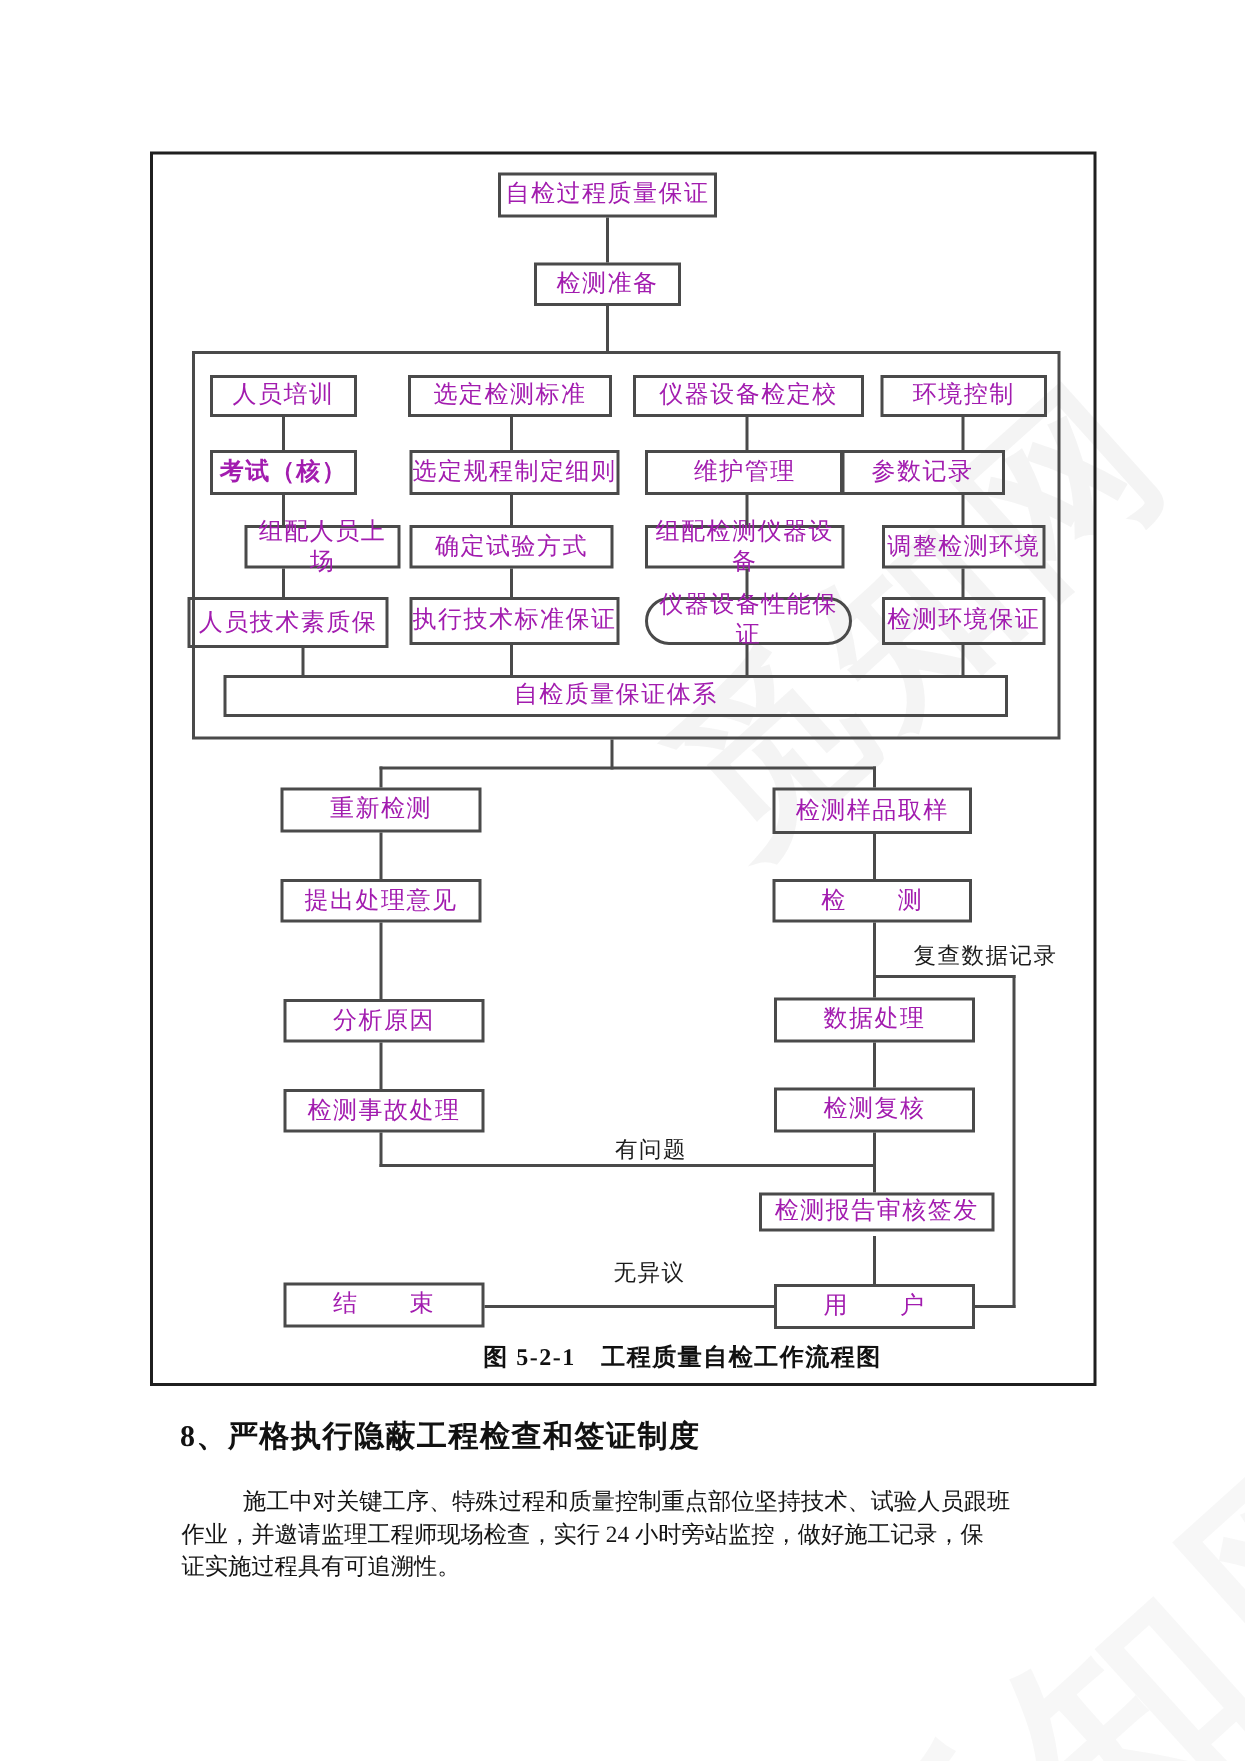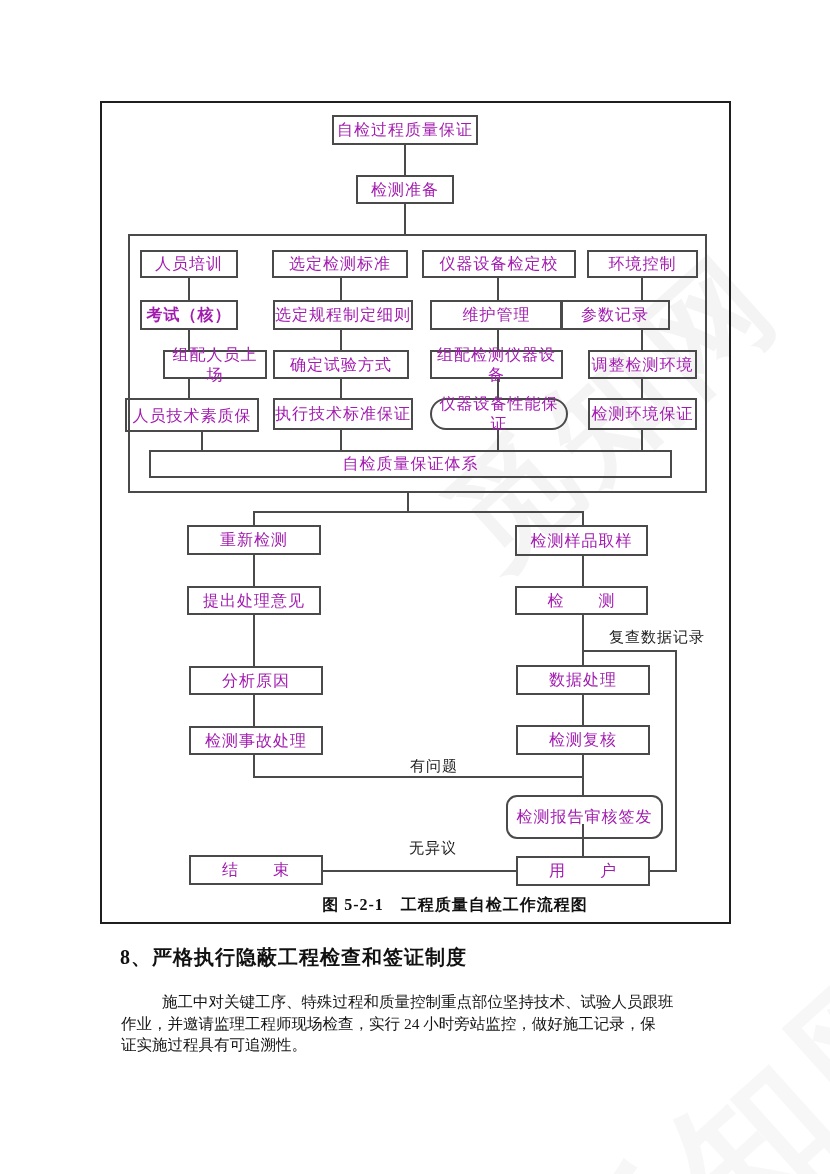--- a/index.html
+++ b/index.html
@@ -72,21 +72,21 @@
   <div class="node" style="left:187px;top:525px;width:134px;height:30px;">重新检测</div>
   <div class="node" style="left:187px;top:586px;width:134px;height:29px;">提出处理意见</div>
   <div class="node" style="left:189px;top:666px;width:134px;height:29px;">分析原因</div>
   <div class="node" style="left:189px;top:726px;width:134px;height:29px;">检测事故处理</div>
   <div class="node" style="left:189px;top:855px;width:134px;height:30px;">结　　束</div>
 
   <div class="node" style="left:515px;top:525px;width:133px;height:31px;">检测样品取样</div>
   <div class="node" style="left:515px;top:586px;width:133px;height:29px;">检　　测</div>
   <div class="node" style="left:516px;top:665px;width:134px;height:30px;">数据处理</div>
   <div class="node" style="left:516px;top:725px;width:134px;height:30px;">检测复核</div>
-  <div class="node" style="left:506px;top:795px;width:157px;height:44px;border-radius:11px;">检测报告审核签发</div>
+  <div class="node" style="left:506px;top:795px;width:157px;height:26px;">检测报告审核签发</div>
   <div class="node" style="left:516px;top:856px;width:134px;height:30px;">用　　户</div>
 
   <div class="edge-label" style="left:609px;top:628px;">复查数据记录</div>
   <div class="edge-label" style="left:410px;top:757px;">有问题</div>
   <div class="edge-label" style="left:409px;top:839px;">无异议</div>
 
   <div class="vl" style="left:404px;top:145px;height:30px;"></div>
   <div class="vl" style="left:404px;top:204px;height:30px;"></div>
 
   <div class="vl" style="left:188px;top:278px;height:22px;"></div>

